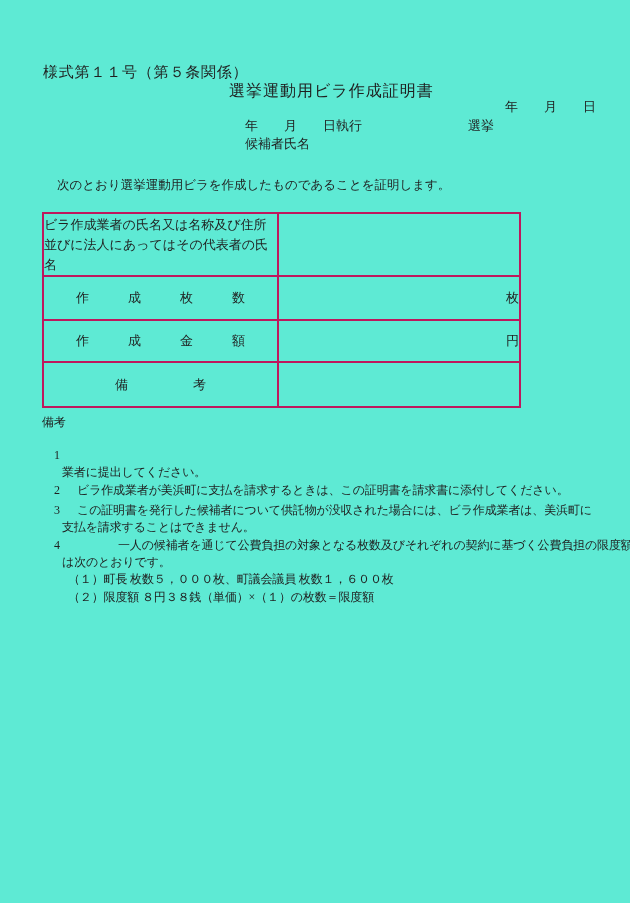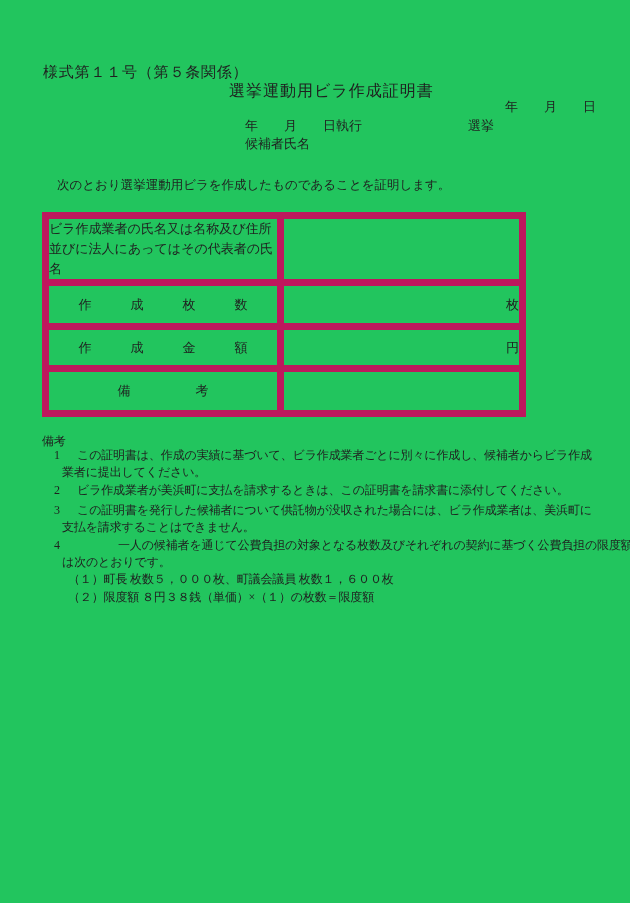--- a/index.html
+++ b/index.html
@@ -4,37 +4,37 @@
 <style>
   html,body{margin:0;padding:0;}
   body{
     background:#e8e8e8;
     font-family:"Liberation Serif","DejaVu Serif",serif;
   }
   .page{
     position:relative;
     width:630px;height:903px;
     margin:0 auto;
-    background:#22c55e;
+    background:#5eead4;
     color:#1f1f1f;
     overflow:hidden;
   }
   .abs{position:absolute;white-space:pre;line-height:1.25;}
   .fs13{font-size:13px;}
   .fs12{font-size:12px;letter-spacing:-0.15px;}
   .title{font-size:16px;letter-spacing:1px;}
   .formno{font-size:15px;letter-spacing:0.8px;}
   .statement{font-size:12.5px;}
   table.cert{
     position:absolute;left:42px;top:212px;
     width:477px;
     border-collapse:collapse;table-layout:fixed;
   }
   table.cert td{
-    border:7px solid #be185d;
+    border:2px solid #be185d;
     font-size:13px;color:#1f1f1f;
     padding:0;vertical-align:middle;
     overflow:hidden;
   }
   td.maker-label{
     vertical-align:top;
     padding:2px 3px 0 3px;
     line-height:20px;
     white-space:normal;
     word-break:break-all;
@@ -78,24 +78,23 @@
       <td class="center">作　　　成　　　金　　　額</td>
       <td class="unit">円</td>
     </tr>
     <tr style="height:45px">
       <td class="center">備　　　　　考</td>
       <td></td>
     </tr>
   </tbody>
     </table>
 
-  <div class="abs fs12" style="left:42px;top:434px;">備考</div>
+  <div class="abs fs12" style="left:42px;top:415px;">備考</div>
 
   <div class="abs fs12" style="left:54px;top:448px;">1</div>
-  <div class="abs fs12" style="left:77px;top:448px;">この証明書は、作成の実績に基づいて、ビラ作成業者ごとに別々に作成し、候補者からビラ作成</div>
   <div class="abs fs12" style="left:62px;top:465px;">業者に提出してください。</div>
 
   <div class="abs fs12" style="left:54px;top:483px;">2</div>
   <div class="abs fs12" style="left:77px;top:483px;">ビラ作成業者が美浜町に支払を請求するときは、この証明書を請求書に添付してください。</div>
 
   <div class="abs fs12" style="left:54px;top:503px;">3</div>
   <div class="abs fs12" style="left:77px;top:503px;">この証明書を発行した候補者について供託物が没収された場合には、ビラ作成業者は、美浜町に</div>
   <div class="abs fs12" style="left:62px;top:520px;">支払を請求することはできません。</div>
 
   <div class="abs fs12" style="left:54px;top:538px;">4</div>

